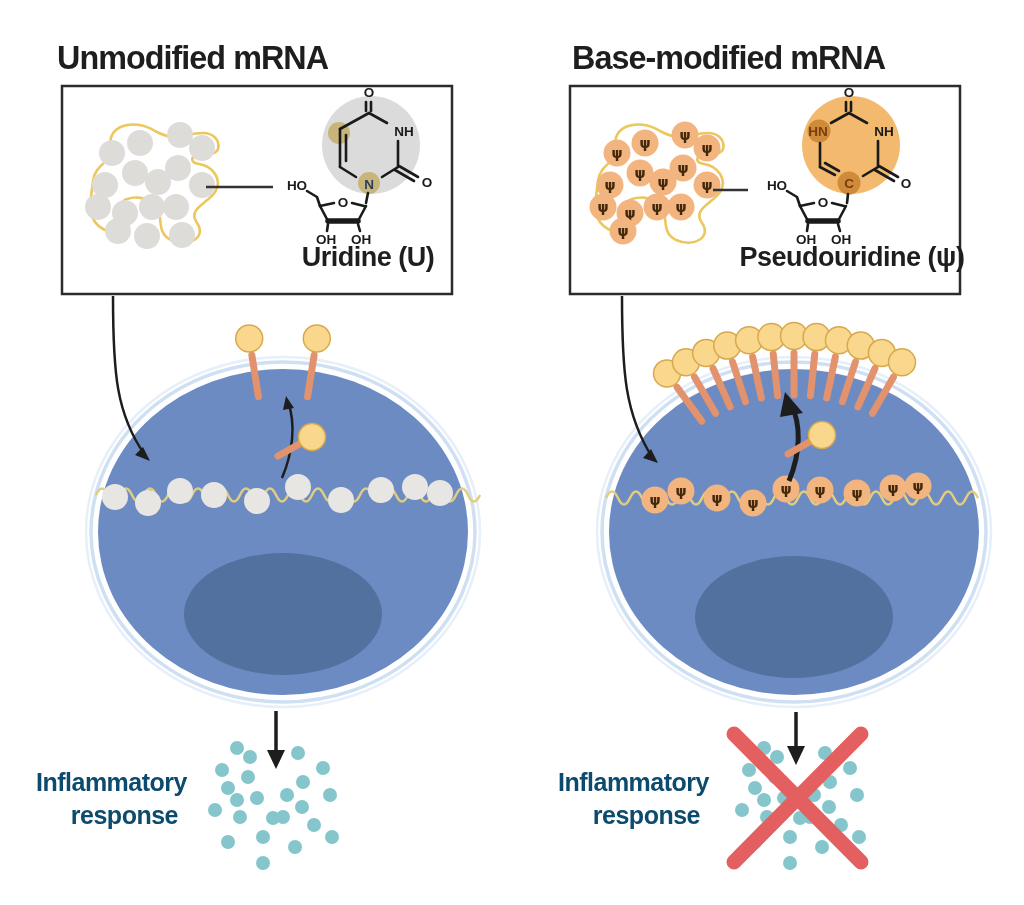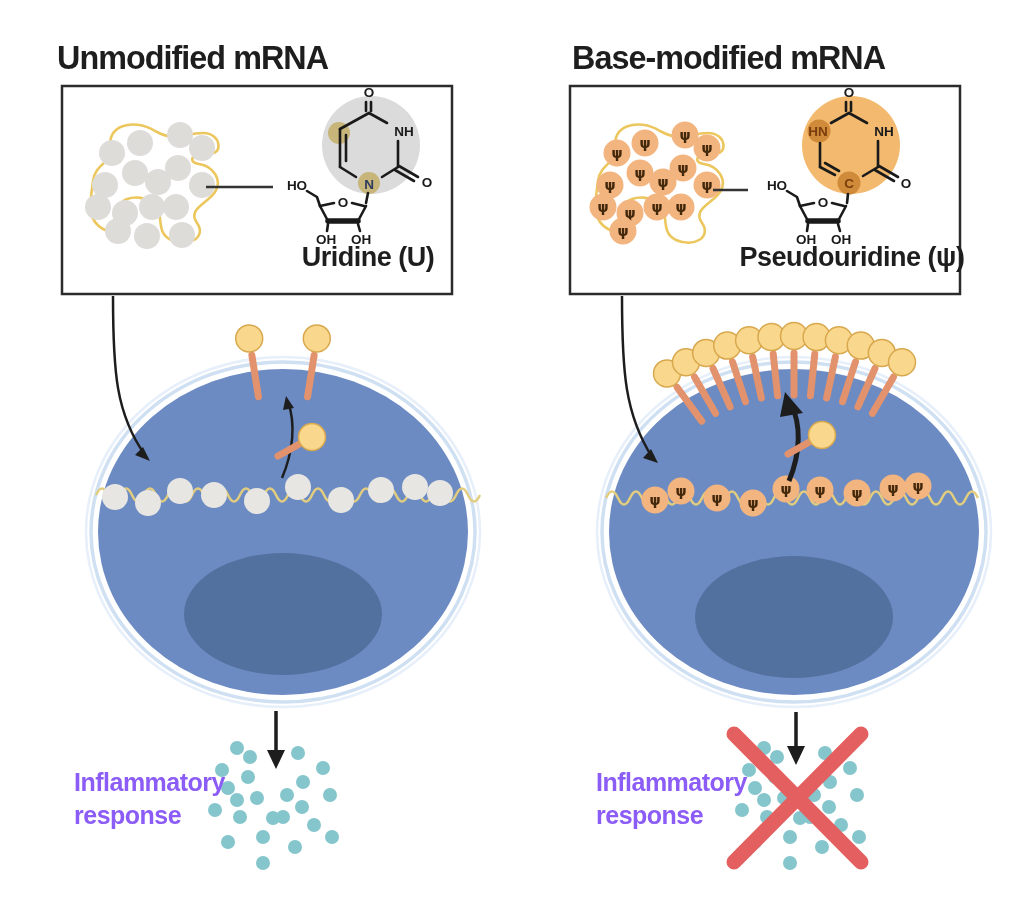--- a/index.html
+++ b/index.html
@@ -1,21 +1,21 @@
 <!DOCTYPE html>
 <html><head>
 <meta charset="utf-8">
 <style>
   html,body{margin:0;padding:0;background:#ffffff;}
   .canvas{position:relative;width:1024px;height:905px;background:#ffffff;
           font-family:"Liberation Sans",sans-serif;overflow:hidden;}
   .panel-title{position:absolute;font-size:34px;font-weight:700;color:#1e1e1e;
                letter-spacing:-1px;transform:scaleX(.95);transform-origin:left top;white-space:nowrap;}
-  .outcome{position:absolute;width:142px;font-size:25px;font-weight:700;
-           color:#8b5cf6;line-height:33px;letter-spacing:-0.5px;margin-left:38px;}
+  .outcome{position:absolute;width:142px;text-align:right;font-size:25px;font-weight:700;
+           color:#0c4a6e;line-height:33px;letter-spacing:-0.5px;}
   svg{position:absolute;left:0;top:0;}
   .bond{stroke:#1a1a1a;stroke-width:2.6;stroke-linecap:round;fill:none;}
   .bond-bold{stroke:#1a1a1a;stroke-width:5.5;stroke-linecap:round;}
   .atom{font-family:"Liberation Sans",sans-serif;font-size:13.5px;font-weight:700;fill:#1a1a1a;}
   .atom-brown{fill:#7a3d0e;}
   .atom-n{fill:#2e3b5e;}
   .mol-label{font-family:"Liberation Sans",sans-serif;font-size:27px;font-weight:700;fill:#1e1e1e;letter-spacing:-0.5px;}
   .psi-glyph{font-family:"DejaVu Sans",sans-serif;font-size:14px;font-weight:700;fill:#44280c;}
   .box{fill:#ffffff;stroke:#2b2b2b;stroke-width:2.5;}
   .connector{stroke:#333333;stroke-width:2.5;}

